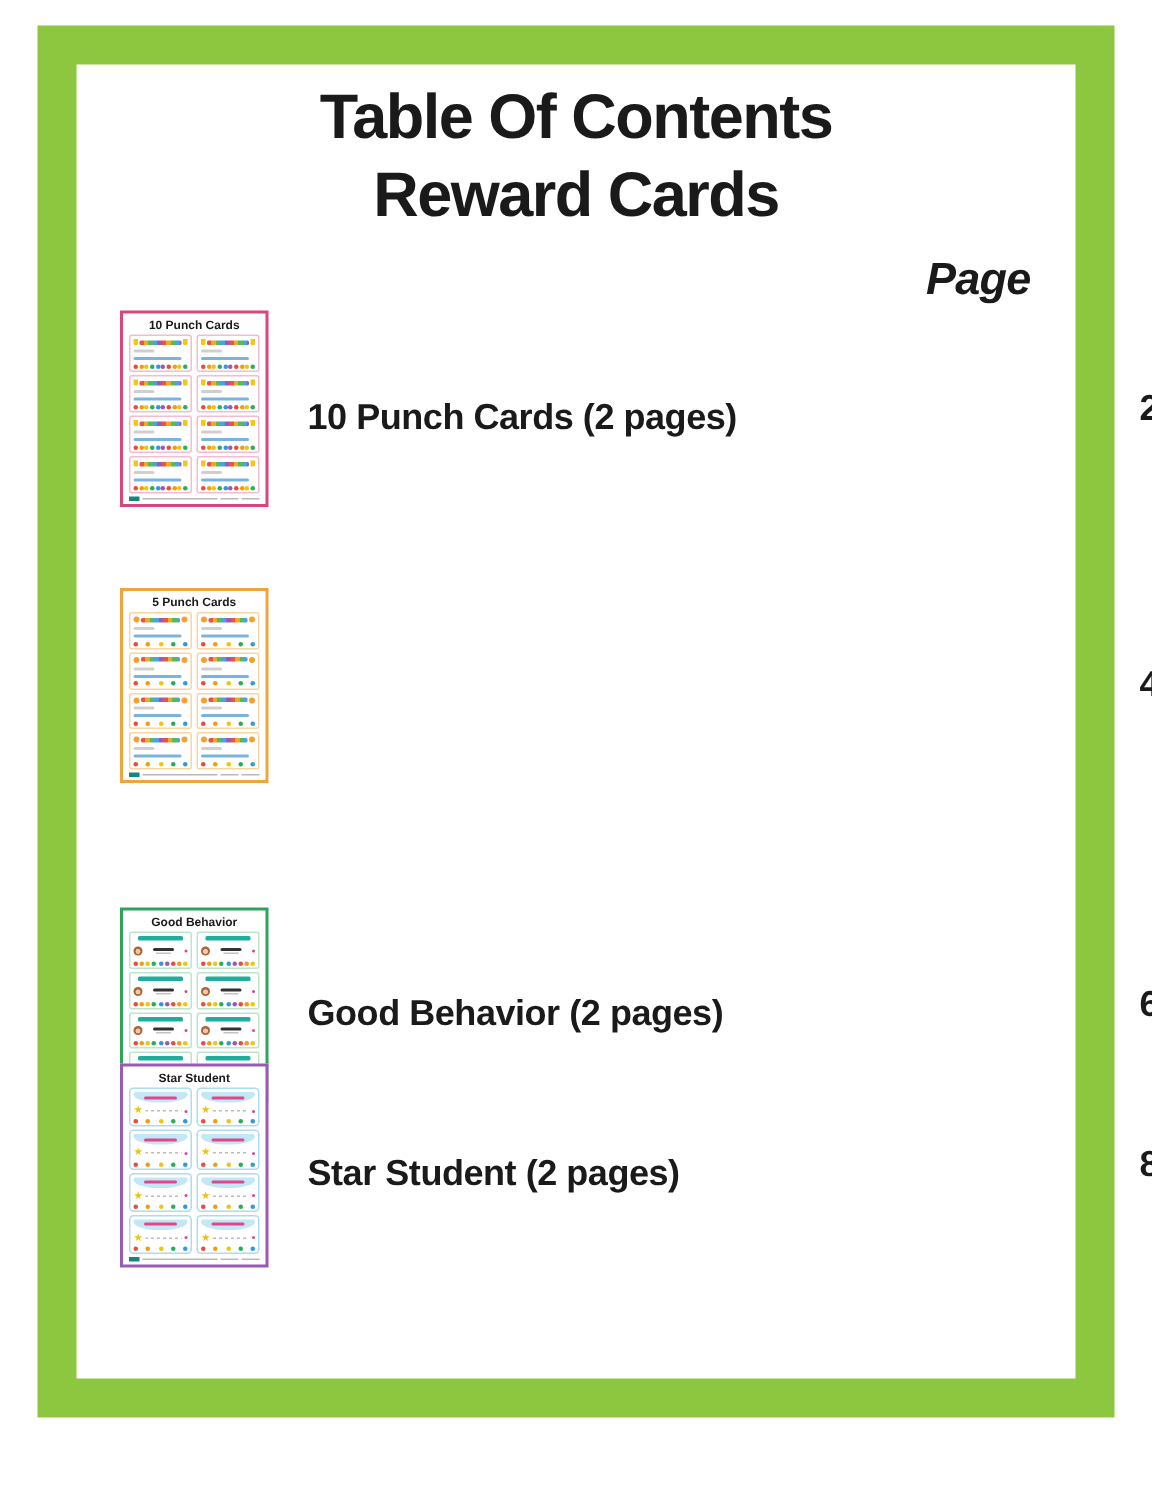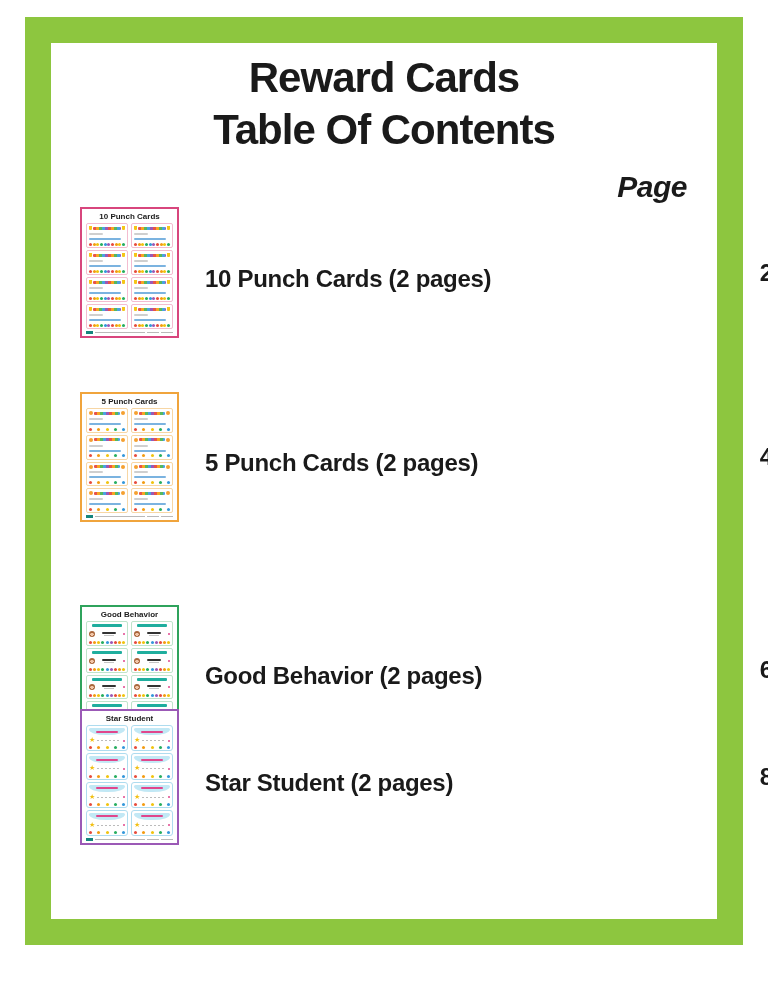--- a/index.html
+++ b/index.html
@@ -95,22 +95,22 @@
     font-size:7px;line-height:7px;color:#f2c014;flex:0 0 auto;
     font-family:"DejaVu Sans",sans-serif;
   }
 </style>
 </head>
 <body>
 
 <div class="frame" style="border-color: rgb(141, 198, 63);"></div>
 
 <div class="title-block">
+  <div class="title-line">Table Of Contents</div>
   <div class="title-line">Reward Cards</div>
-  <div class="title-line">Table Of Contents</div>
 </div>
 
 <div class="page-col-header">Page</div>
 
 <div class="toc-row row-1">
   <div class="thumb" style="border-color: rgb(216, 70, 125);">
     <div class="thumb-title">10 Punch Cards</div>
     <div class="thumb-grid">
   <div class="mc mc-p10">
     <div class="mc-trow">
@@ -439,21 +439,20 @@
     </div>
   </div>
 </div>
     <div class="thumb-footer">
       <span class="footer-logo"></span>
       <span class="footer-line"></span>
       <span class="footer-line short"></span>
       <span class="footer-line short"></span>
     </div>
   </div>
-  <div class="toc-label">5 Punch Cards (2 pages)</div>
   <div class="toc-page">4</div>
 </div>
 
 <div class="toc-row row-3">
   <div class="thumb" style="border-color: rgb(47, 163, 92);">
     <div class="thumb-title">Good Behavior</div>
     <div class="thumb-grid">
   <div class="mc mc-gb">
     <div class="gb-head"></div>
     <div class="gb-row">

